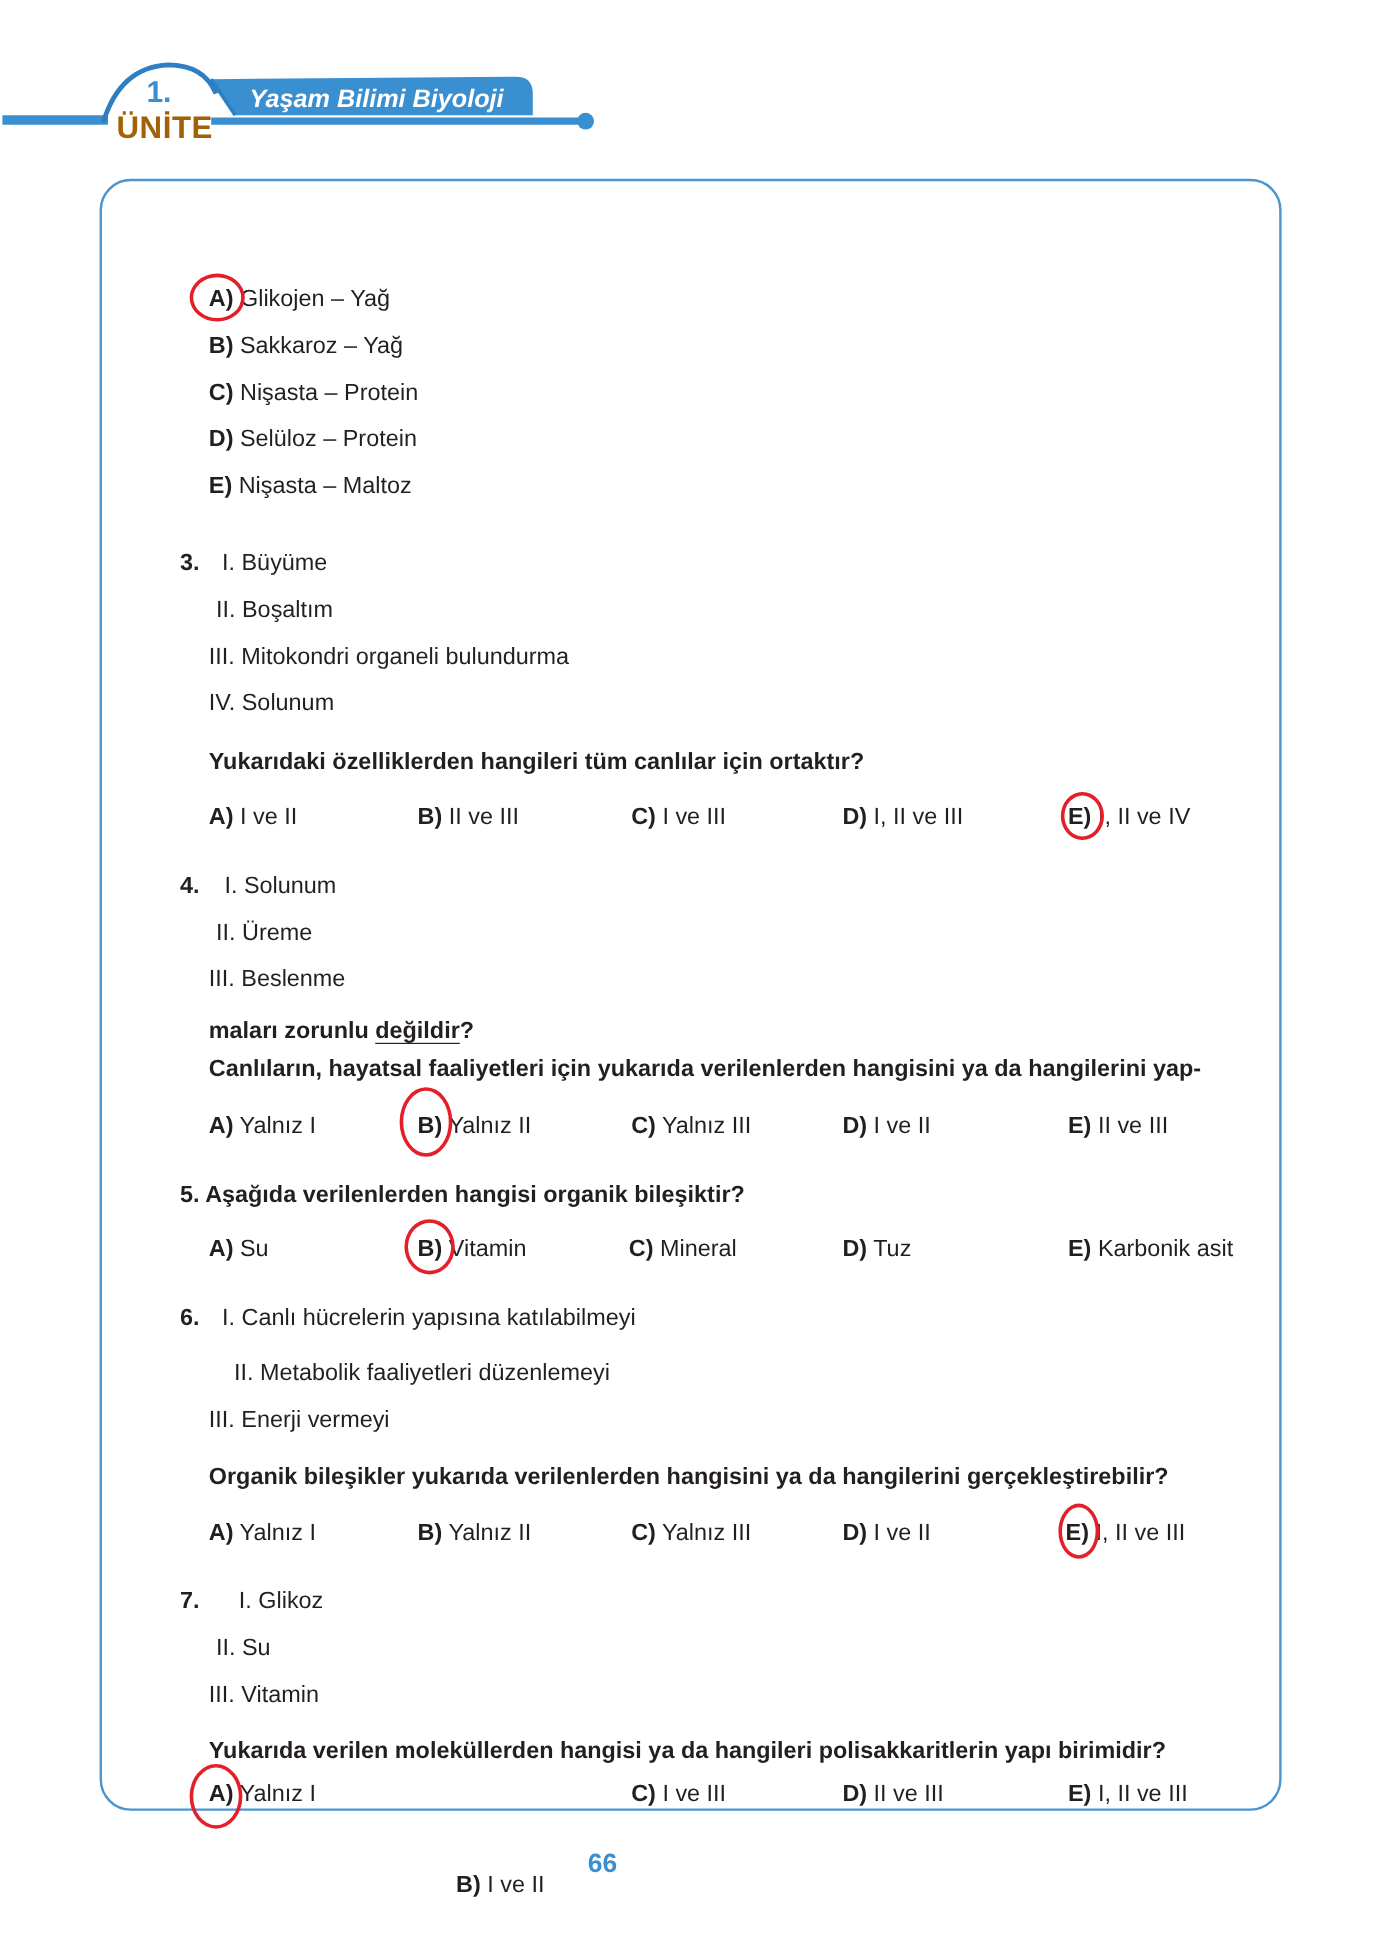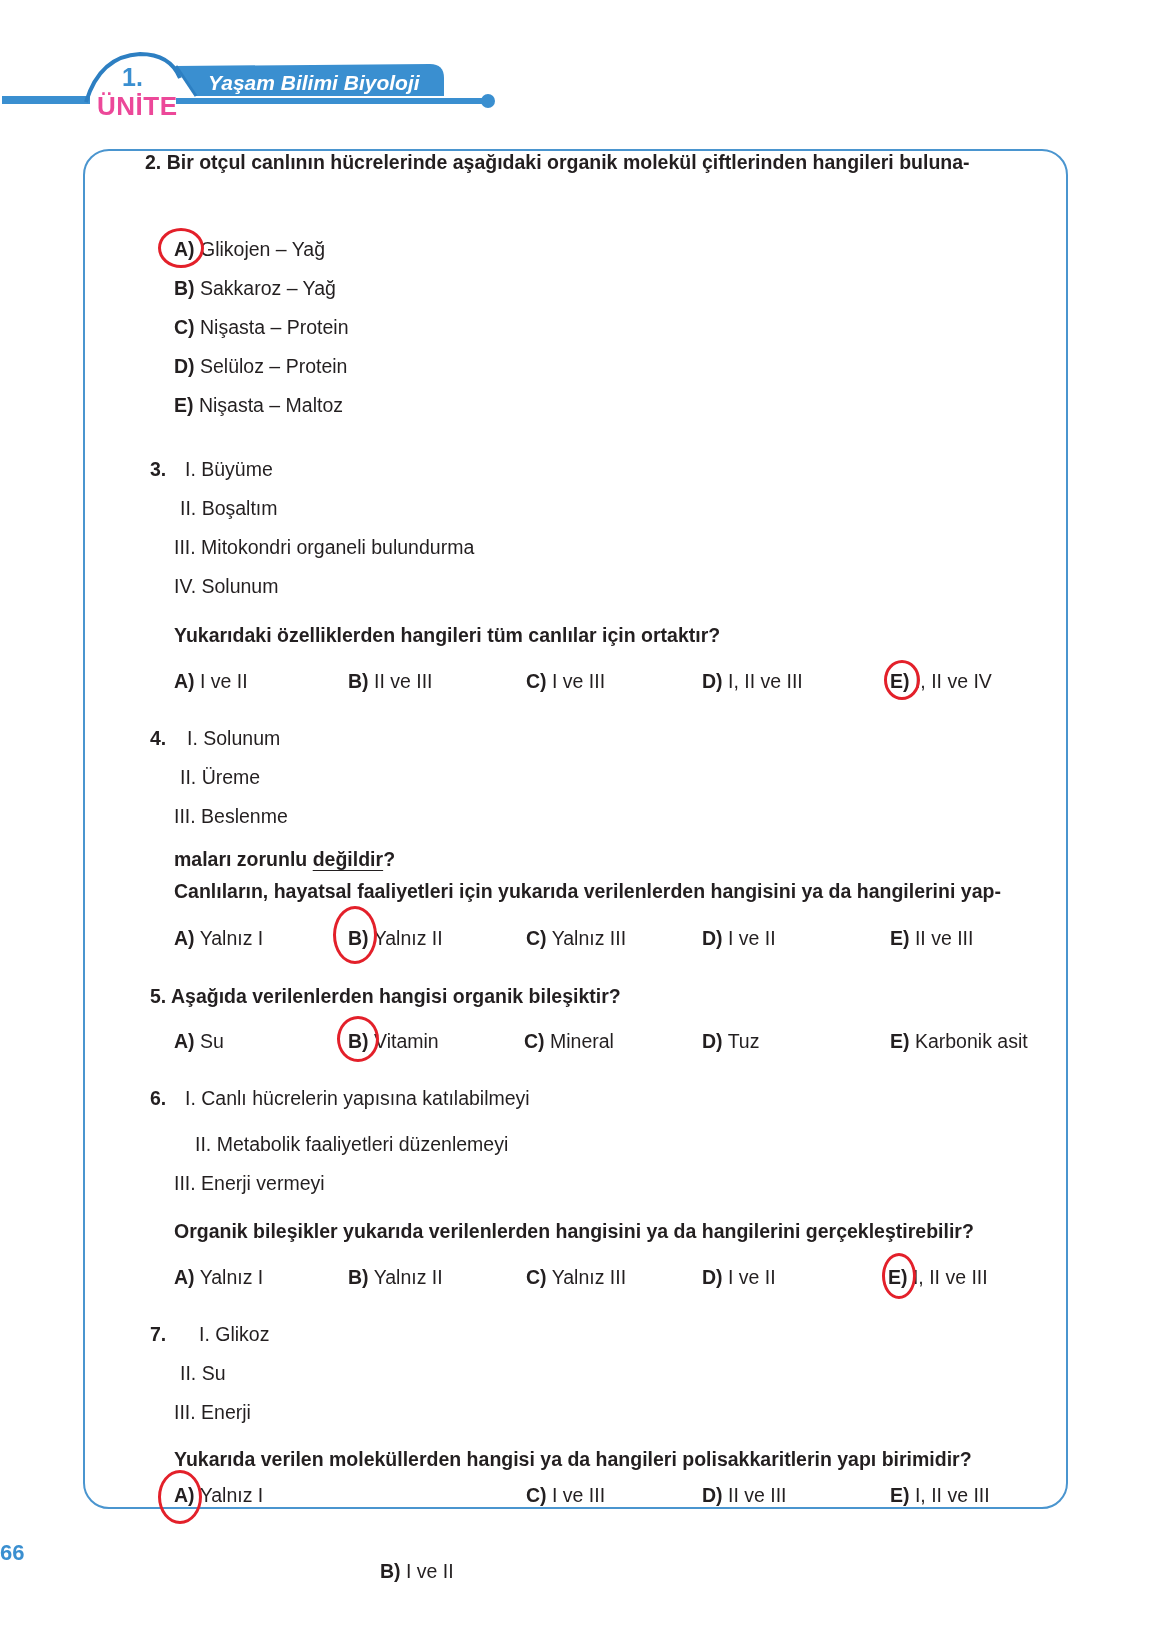--- a/index.html
+++ b/index.html
@@ -9,21 +9,21 @@
   }
   
   .header { position: absolute; left: 0; top: 48px; width: 520px; height: 80px; }
   .header svg { position: absolute; left: 0; top: 0; }
   .unit-num {
     position: absolute; left: 122px; top: 15px; font-size: 25px; font-weight: bold;
     color: #3a8fd0; font-family: "Liberation Sans", sans-serif;
   }
   .unit-label {
     position: absolute; left: 97px; top: 43px; font-size: 26px; font-weight: bold;
-    color: #ec4899; letter-spacing: 0.5px; font-family: "Liberation Sans", sans-serif;
+    color: #a16207; letter-spacing: 0.5px; font-family: "Liberation Sans", sans-serif;
   }
   .unit-title {
     position: absolute; left: 208px; top: 23px; font-size: 21px; font-weight: bold;
     font-style: italic; color: #ffffff; font-family: "Liberation Sans", sans-serif;
   }
 
   
   .frame {
     position: absolute; left: 83px; top: 149px; width: 985px; height: 1360px;
     border: 2px solid #4a95cf; border-radius: 26px; box-sizing: border-box;
@@ -34,21 +34,21 @@
   .opt { position: absolute; font-size: 19.5px; white-space: nowrap; }
   .opt .letter { font-weight: bold; }
   .underline { text-decoration: underline; text-underline-offset: 4px; }
 
   .mark {
     position: absolute; border: 3px solid #e3202a; border-radius: 50%;
     box-sizing: border-box; pointer-events: none;
   }
 
   .page-number {
-    position: absolute; left: 0; width: 1004px; top: 1540px; 
+    position: absolute; left: 0; width: 1004px; top: 1540px; text-align: center;
     font-size: 22px; font-weight: bold; color: #3a8fd0;
   }
 </style>
 </head>
 <body>
 
 <div class="header">
   <svg width="520" height="80">
 
     <path d="M2,48 L90,48 L90,56 L2,56 Z" fill="#3a8fd0" rx="3"></path>
@@ -63,21 +63,20 @@
   </svg>
   <span class="unit-num">1.</span>
   <span class="unit-label">ÜNİTE</span>
   <span class="unit-title">Yaşam Bilimi Biyoloji</span>
 </div>
 
 <div class="frame"></div>
 
 <div>
   <div class="stem" style="top:146px; left:145px;">
-    <div>2. Bir otçul canlının hücrelerinde aşağıdaki organik molekül çiftlerinden hangileri buluna-</div>
   </div>
   <div class="opt" style="left:174px; top:238px;"><span class="letter">A)</span> <span>Glikojen – Yağ</span></div>
   <div class="opt" style="left:174px; top:277px;"><span class="letter">B)</span> <span>Sakkaroz – Yağ</span></div>
   <div class="opt" style="left:174px; top:316px;"><span class="letter">C)</span> <span>Nişasta – Protein</span></div>
   <div class="opt" style="left:174px; top:355px;"><span class="letter">D)</span> <span>Selüloz – Protein</span></div>
   <div class="opt" style="left:174px; top:394px;"><span class="letter">E)</span> <span>Nişasta – Maltoz</span></div>
   <div class="mark" style="left: 158px; top: 228px; width: 46px; height: 40px; border-color: rgb(227, 32, 42);"></div>
 </div>
 
 <div>
@@ -133,21 +132,21 @@
   <div class="opt" style="left:526px; top:1266px;"><span class="letter">C)</span> <span>Yalnız III</span></div>
   <div class="opt" style="left:702px; top:1266px;"><span class="letter">D)</span> <span>I ve II</span></div>
   <div class="opt" style="left:888px; top:1266px;"><span class="letter">E)</span> <span>I, II ve III</span></div>
   <div class="mark" style="left: 882px; top: 1253px; width: 34px; height: 46px; border-color: rgb(227, 32, 42);"></div>
 </div>
 
 <div>
   <span class="line bold" style="left:150px; top:1323px;">7.</span>
   <span class="line" style="left:199px; top:1323px;">I. Glikoz</span>
   <span class="line" style="left:180px; top:1362px;">II. Su</span>
-  <span class="line" style="left:174px; top:1401px;">III. Enerji</span>
+  <span class="line" style="left:174px; top:1401px;">III. Vitamin</span>
   <span class="line bold" style="left:174px; top:1448px;">Yukarıda verilen moleküllerden hangisi ya da hangileri polisakkaritlerin yapı birimidir?</span>
   <div class="opt" style="left:174px; top:1484px;"><span class="letter">A)</span> <span>Yalnız I</span></div>
   <div class="opt" style="left:348px; top:1560px;margin-left:32px;"><span class="letter">B)</span> <span>I ve II</span></div>
   <div class="opt" style="left:526px; top:1484px;"><span class="letter">C)</span> <span>I ve III</span></div>
   <div class="opt" style="left:702px; top:1484px;"><span class="letter">D)</span> <span>II ve III</span></div>
   <div class="opt" style="left:890px; top:1484px;"><span class="letter">E)</span> <span>I, II ve III</span></div>
   <div class="mark" style="left: 158px; top: 1470px; width: 44px; height: 54px; border-color: rgb(227, 32, 42);"></div>
 </div>
 
 <div class="page-number">66</div>

